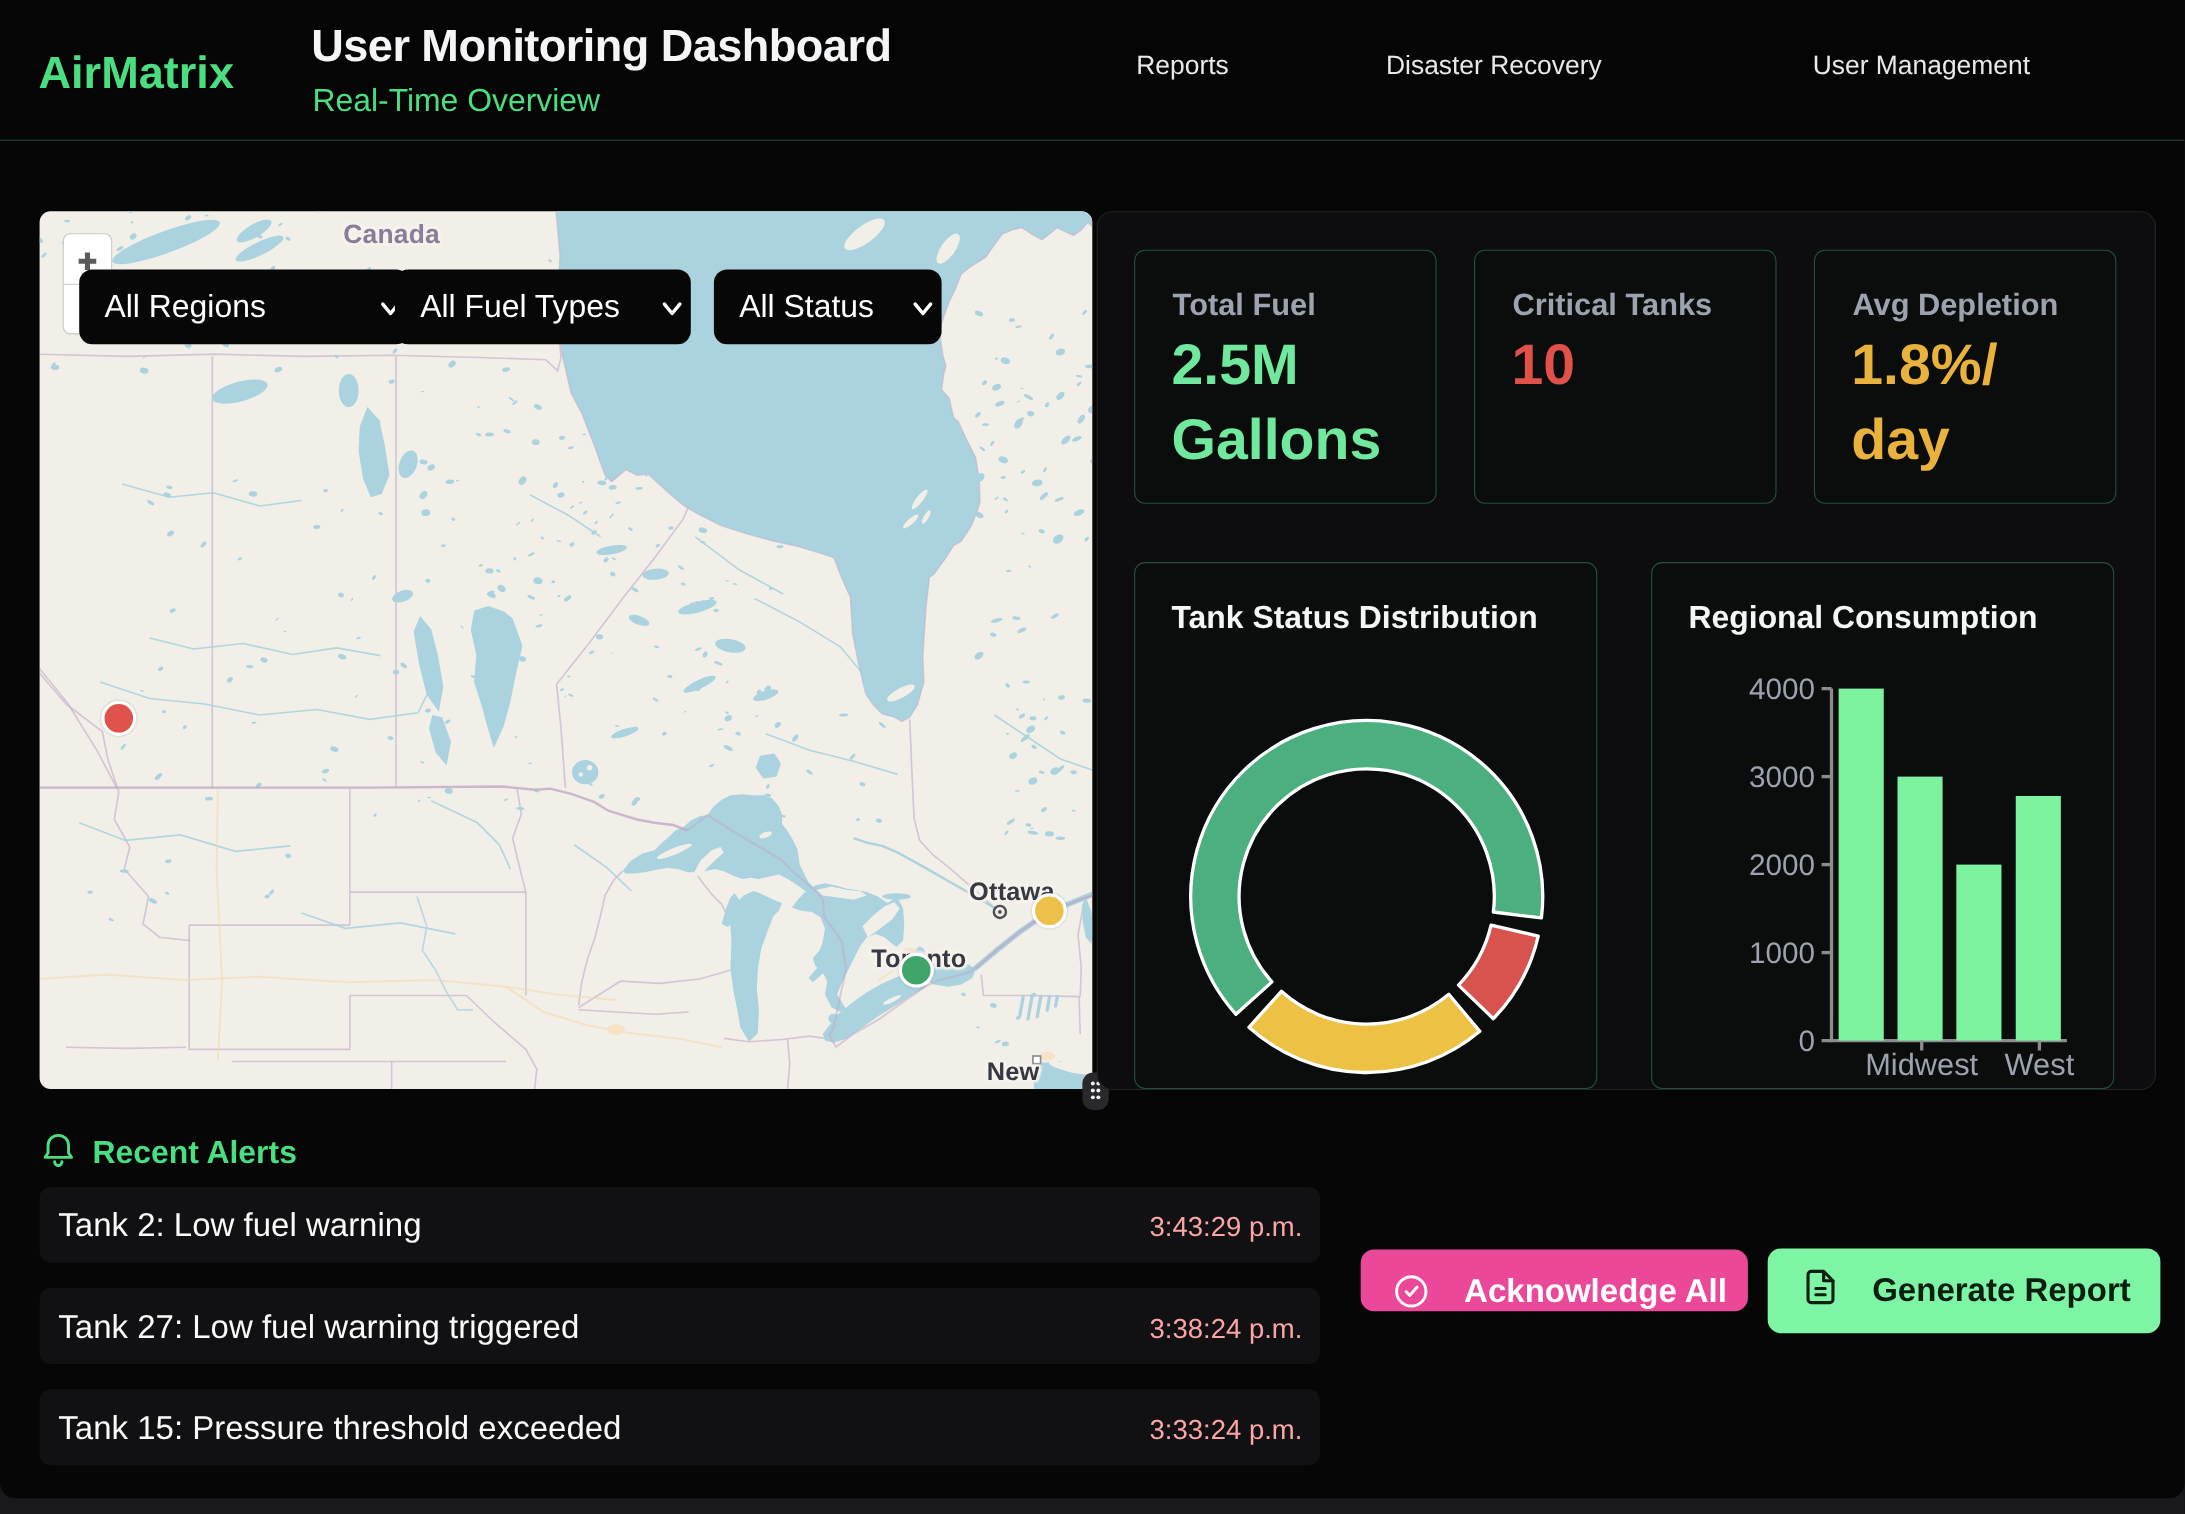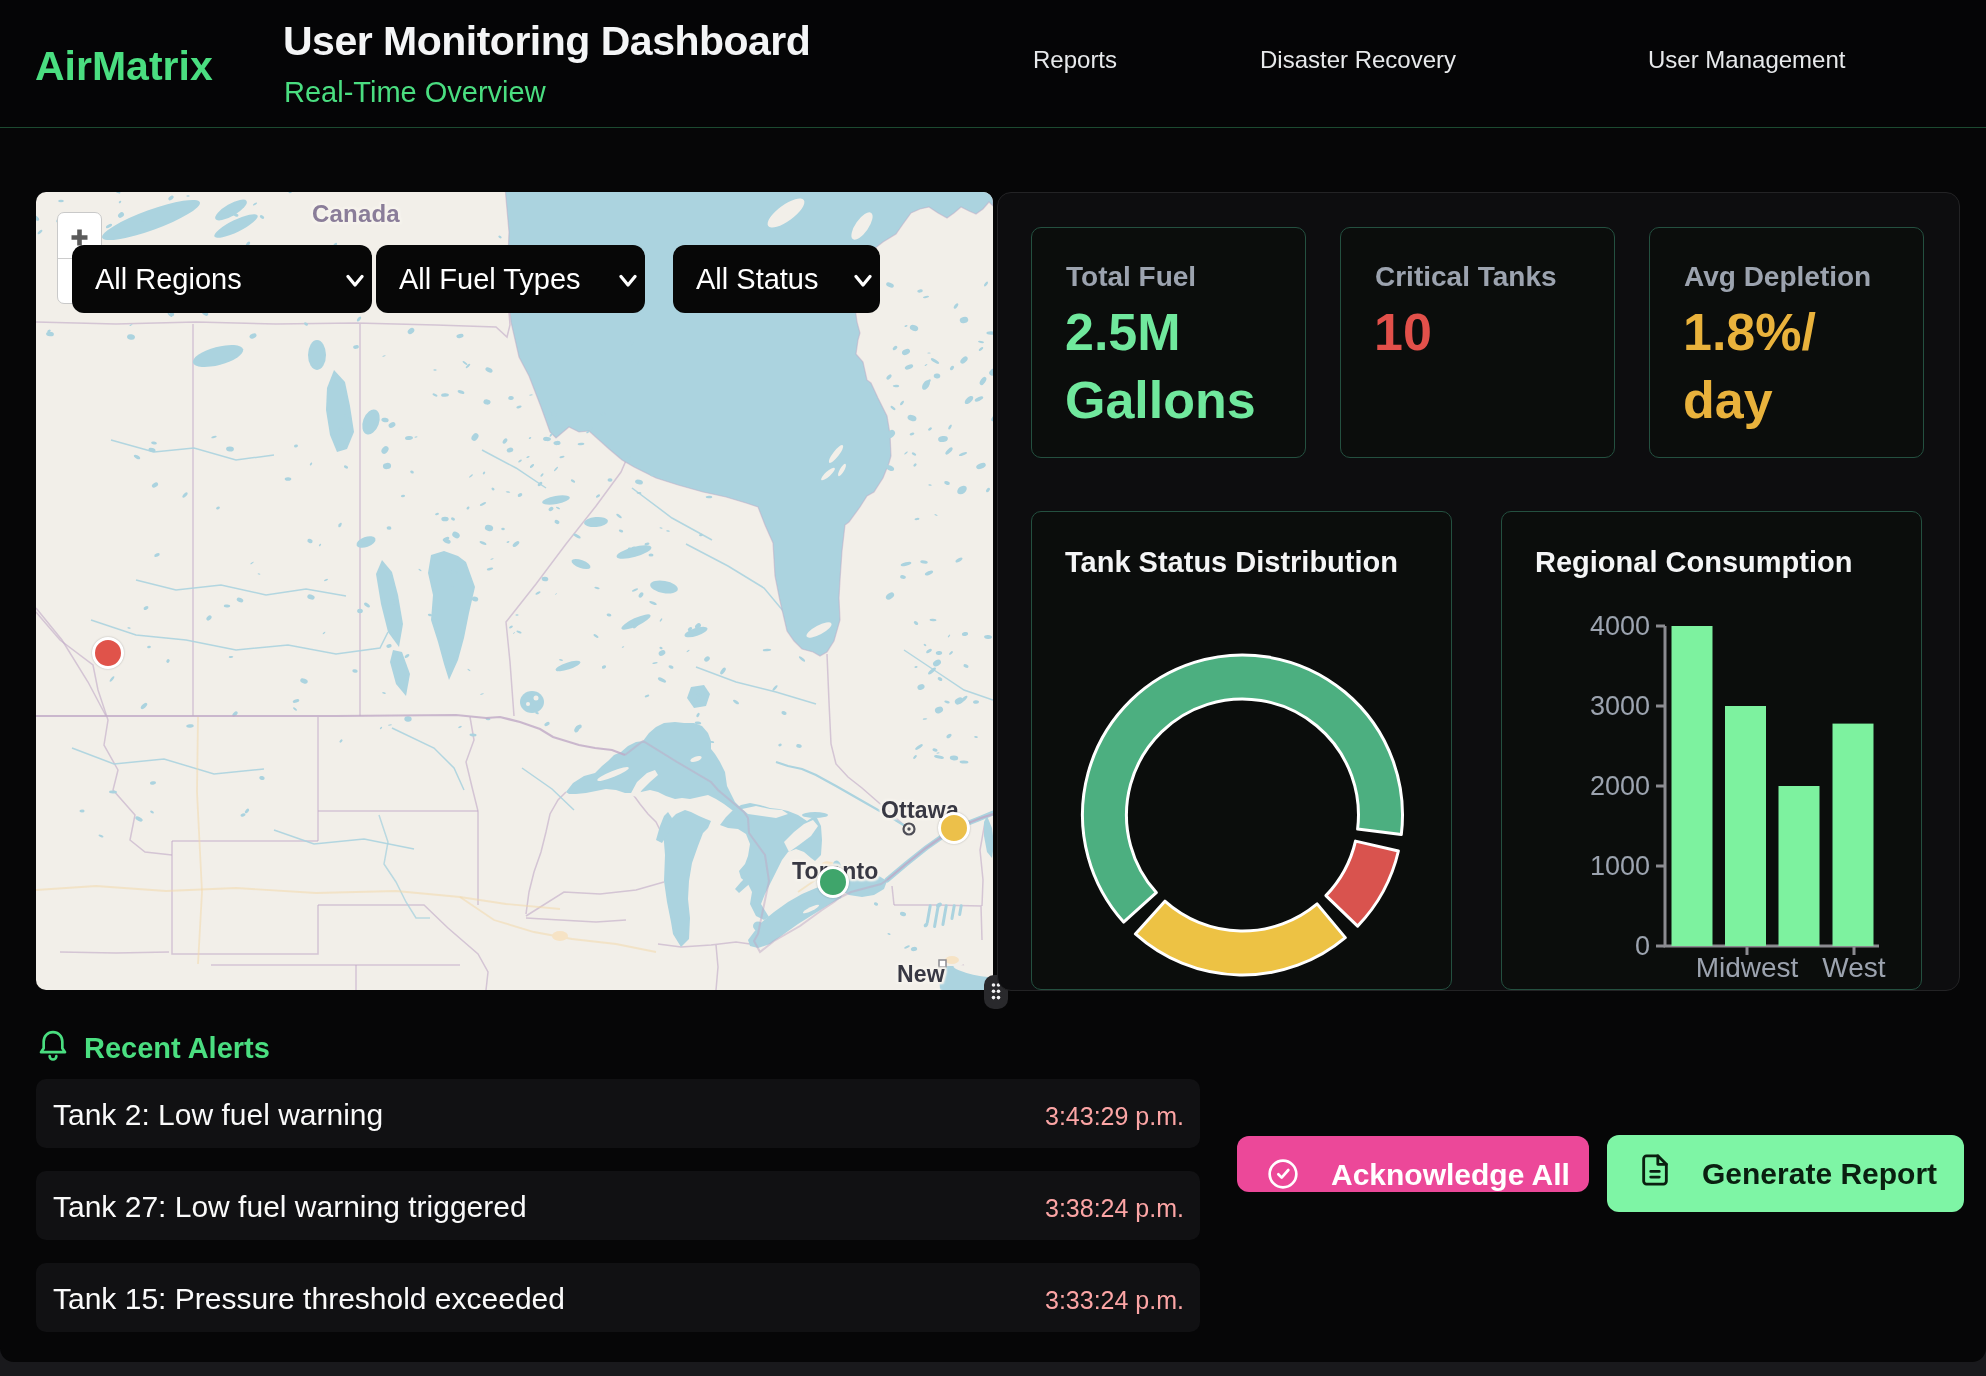--- a/index.html
+++ b/index.html
@@ -543,27 +543,27 @@
           <path d="M9.5 1.5 V17.5 M1.5 9.5 H17.5" stroke="#5a5a5a" stroke-width="4.6"></path>
         </svg>
         <div class="zline"></div>
       </div>
     <div class="dd" style="left:36px; width:300px;">
         <span>All Regions</span>
         <svg width="18" height="14" viewBox="0 0 18 14">
           <path d="M2 2.5 L9 11 L16 2.5" stroke="#fff" stroke-width="3.2" fill="none" stroke-linecap="round" stroke-linejoin="round"></path>
         </svg>
       </div>
-    <div class="dd" style="left:340px; width:269px;">
+    <div class="dd" style="left:323px; width:269px;">
         <span>All Fuel Types</span>
         <svg width="18" height="14" viewBox="0 0 18 14">
           <path d="M2 2.5 L9 11 L16 2.5" stroke="#fff" stroke-width="3.2" fill="none" stroke-linecap="round" stroke-linejoin="round"></path>
         </svg>
       </div>
-    <div class="dd" style="left:613px; width:207px;margin-left:24px;">
+    <div class="dd" style="left:613px; width:207px;">
         <span>All Status</span>
         <svg width="18" height="14" viewBox="0 0 18 14">
           <path d="M2 2.5 L9 11 L16 2.5" stroke="#fff" stroke-width="3.2" fill="none" stroke-linecap="round" stroke-linejoin="round"></path>
         </svg>
       </div>
   </div>
   <div id="handle"><svg width="24" height="34" viewBox="0 0 24 34">
         <g fill="#f2f2f4">
           <circle cx="9.5" cy="10" r="1.8"></circle>
           <circle cx="14.5" cy="10" r="1.8"></circle>

